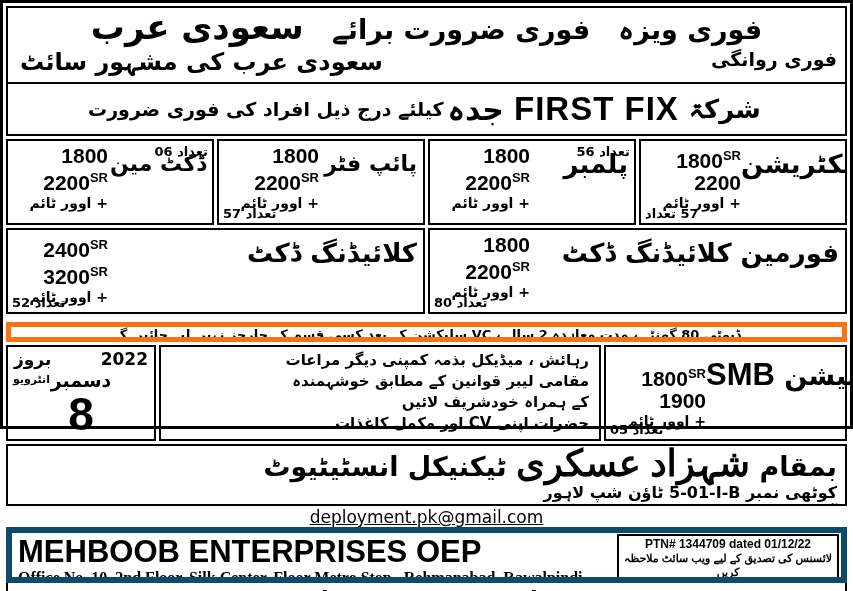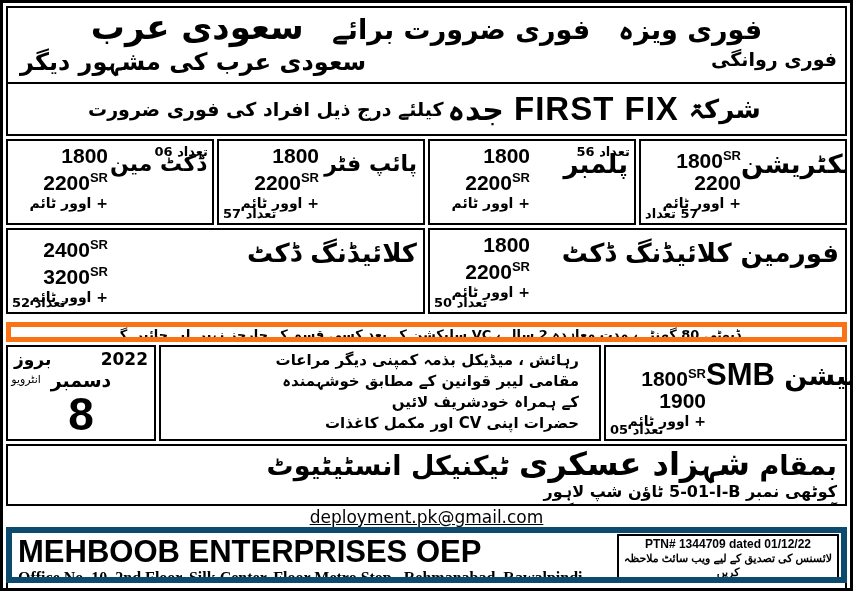--- a/index.html
+++ b/index.html
@@ -5,21 +5,21 @@
   * { box-sizing: border-box; }
   html, body { margin:0; padding:0; }
   body {
     width: 853px; height: 591px;
     background: #ffffff;
     font-family: "DejaVu Sans", sans-serif;
     color: #000;
     overflow: hidden;
   }
   .ad {
-    width: 853px; height: 591px;
+    width: 853px; height: 429px;
     border: 3px solid #000;
     padding: 3px;
     position: relative;
   }
   .rtl { direction: rtl; unicode-bidi: bidi-override; }
 
   
   .header {
     border: 2px solid #000;
     padding: 2px 6px 4px 6px;
@@ -187,21 +187,21 @@
     font-size: 27px;
     font-weight: bold;
     line-height: 32px;
     padding-top: 10px;
     white-space: nowrap;
   }
   .bms-title .bms-en { font-size: 31px; font-family:"Liberation Sans", sans-serif;}
   .benefits {
     border: 2px solid #000;
     flex: 1;
-    padding: 3px 20px;
+    padding: 3px 10px;
     text-align: right;
     font-size: 15px;
     font-weight: bold;
     line-height: 21px;
     overflow: hidden;
   }
   .date-box {
     border: 2px solid #000;
     width: 150px;
     position: relative;
@@ -213,35 +213,35 @@
     font-size: 17px; font-weight: bold; line-height: 20px;
     display:flex; justify-content: space-between; padding: 0 4px;
   }
   .date-num {
     font-size: 46px; font-weight: bold; line-height: 46px;
     font-family: "Liberation Sans", sans-serif;
   }
   .date-word { font-size: 19px; font-weight:bold; line-height: 22px; }
   .date-day { font-size: 18px; font-weight: bold; line-height: 20px; }
   .date-side {
-    position:absolute; left: 1px; top: 26px; width: 34px;
-    font-size: 11px; font-weight: normal; line-height: 13px; text-align:center;
+    position:absolute; left: 8px; top: 26px; width: 34px;
+    font-size: 11px; font-weight: bold; line-height: 13px; text-align:center;
   }
 
   
   .venue {
     border: 2px solid #000;
     height: 62px;
     margin-bottom: 3px;
     text-align: right;
     padding: 2px 8px;
     overflow: hidden;
   }
   .venue-line1 { font-size: 27px; font-weight: bold; line-height: 32px; white-space: nowrap;}
-  .venue-line1 .name { font-size: 32px; }
+  .venue-line1 .name { font-size: 37px; font-family: Liberation Serif, serif; }
   .venue-line2 { font-size: 16px; font-weight: bold; line-height: 20px; white-space: nowrap;}
   .email {
     text-align: center;
     font-size: 17px;
     font-weight: normal;
     text-decoration: underline;
     margin-top: -2px;
   }
 
   
@@ -299,21 +299,21 @@
 
   <div class="header">
     <div class="header-line1 rtl">
       <span>فوری ویزہ</span>
       &nbsp;
       <span>فوری ضرورت برائے</span>
       &nbsp;
       <span class="big">سعودی عرب</span>
     </div>
     <div class="header-line2 rtl">
-      <span>سعودی عرب کی مشہور دیگر</span>
+      <span>سعودی عرب کی مشہور سائٹ</span>
     </div>
     <div class="header-right-small rtl">
       <span>فوری روانگی</span>
     </div>
   </div>
 
   <div class="company-row">
     <div class="seg rtl">کیلئے درج ذیل افراد کی فوری ضرورت</div>
     <div class="jeddah rtl">جدہ</div>
     <div class="firstfix">FIRST FIX</div>
@@ -367,21 +367,21 @@
 
     <div class="job-row">
 
       <div class="job-card">
         <div class="salary-box">
           <div class="sal-line"><span>1800</span></div>
           <div class="sal-line"><span>2200</span><span class="sal-sr">SR</span></div>
           <div class="sal-ot rtl">+ اوور ٹائم</div>
         </div>
         <div class="job-title rtl">فورمین کلائیڈنگ ڈکٹ</div>
-        <div class="count left rtl"><span>تعداد</span> <span>05</span></div>
+        <div class="count left rtl"><span>تعداد</span> <span>08</span></div>
       </div>
 
       <div class="job-card">
         <div class="salary-box">
           <div class="sal-line"><span>2400</span><span class="sal-sr">SR</span></div>
           <div class="sal-line"><span>3200</span><span class="sal-sr">SR</span></div>
           <div class="sal-ot rtl">+ اوور ٹائم</div>
         </div>
         <div class="job-title rtl">کلائیڈنگ ڈکٹ</div>
         <div class="count left rtl"><span>تعداد</span> <span>25</span></div>

